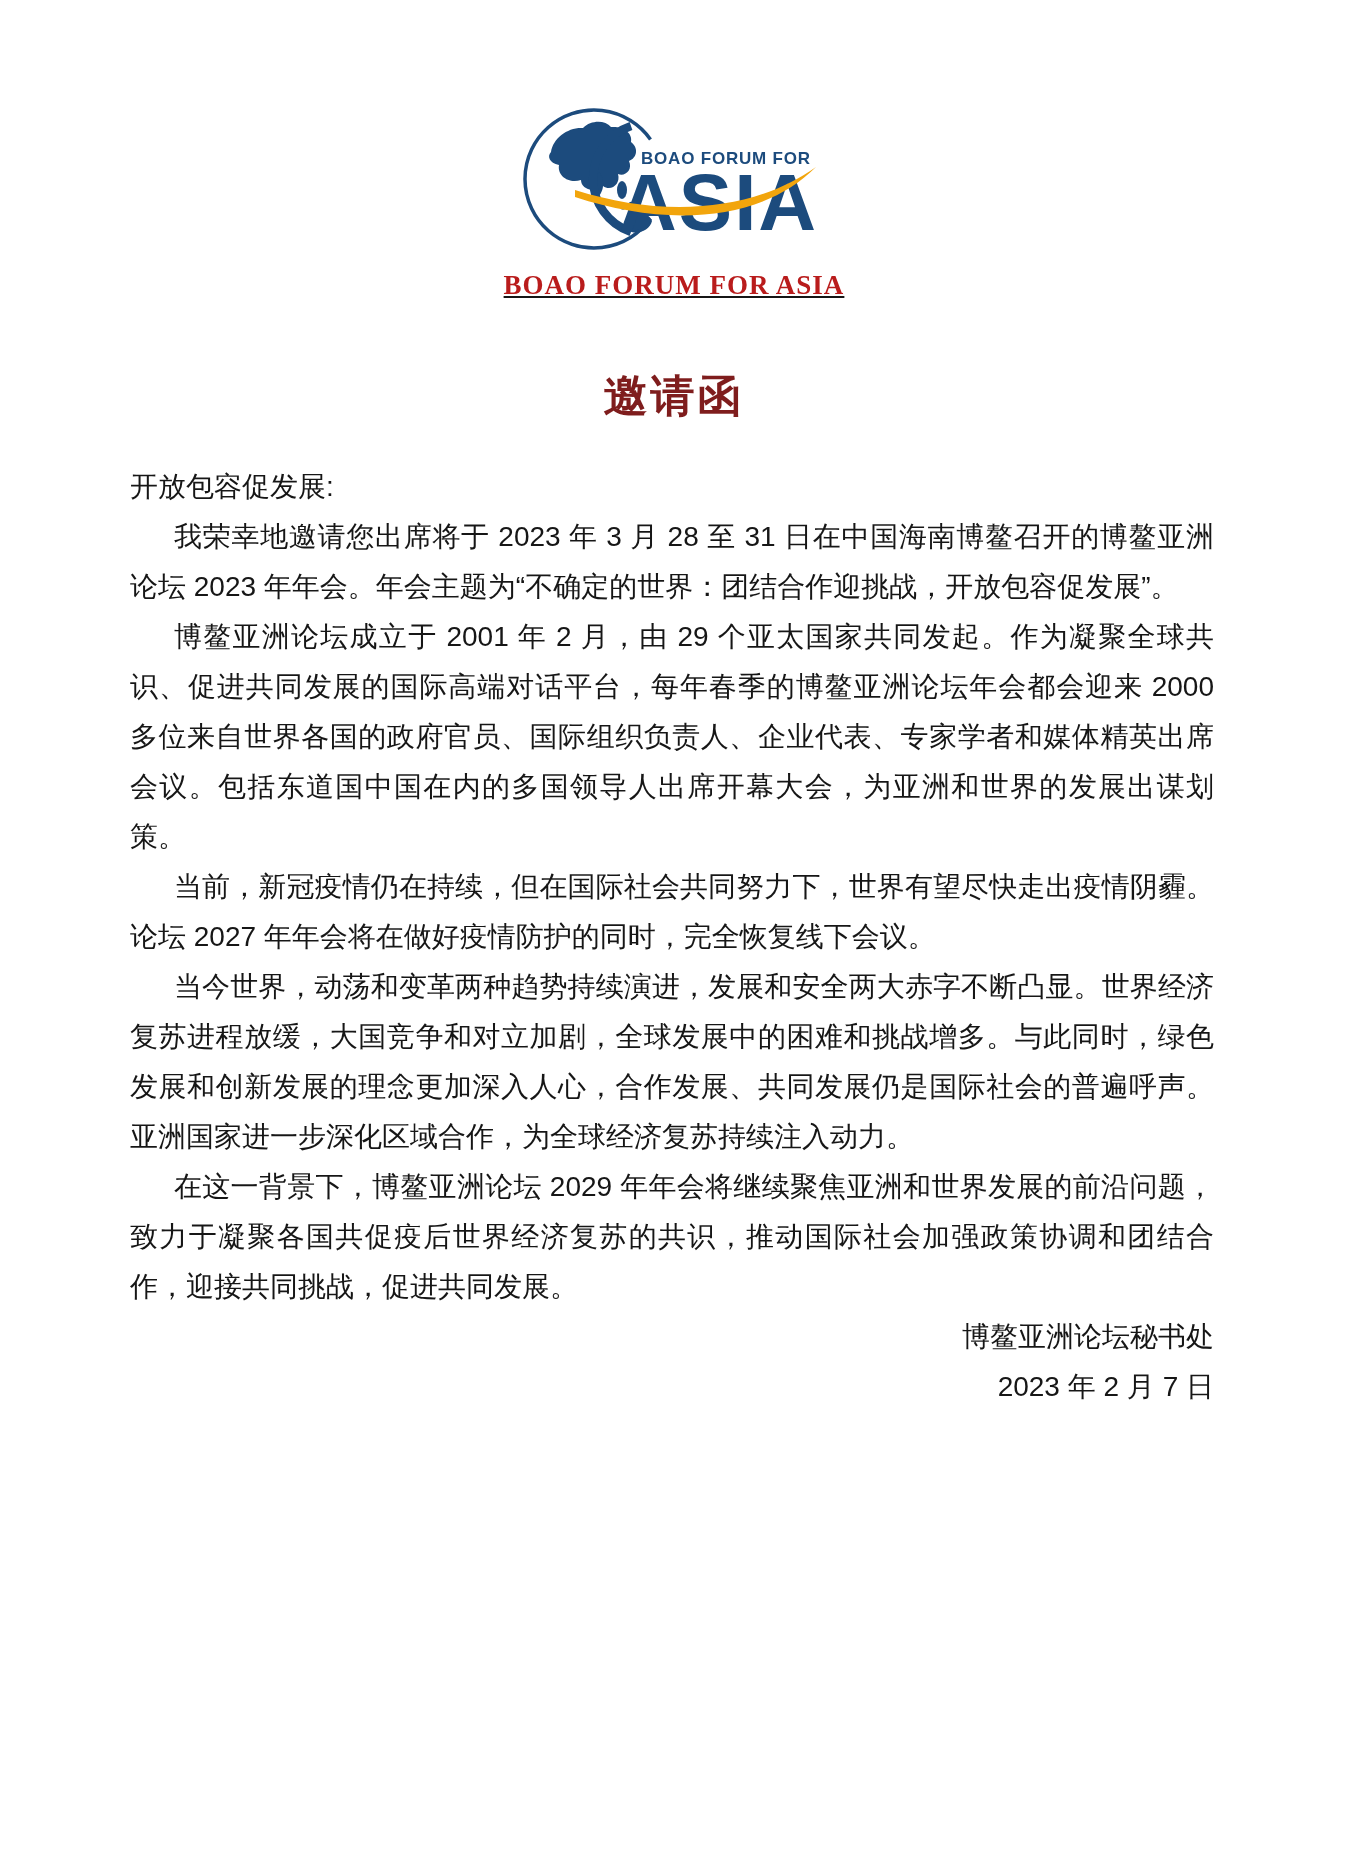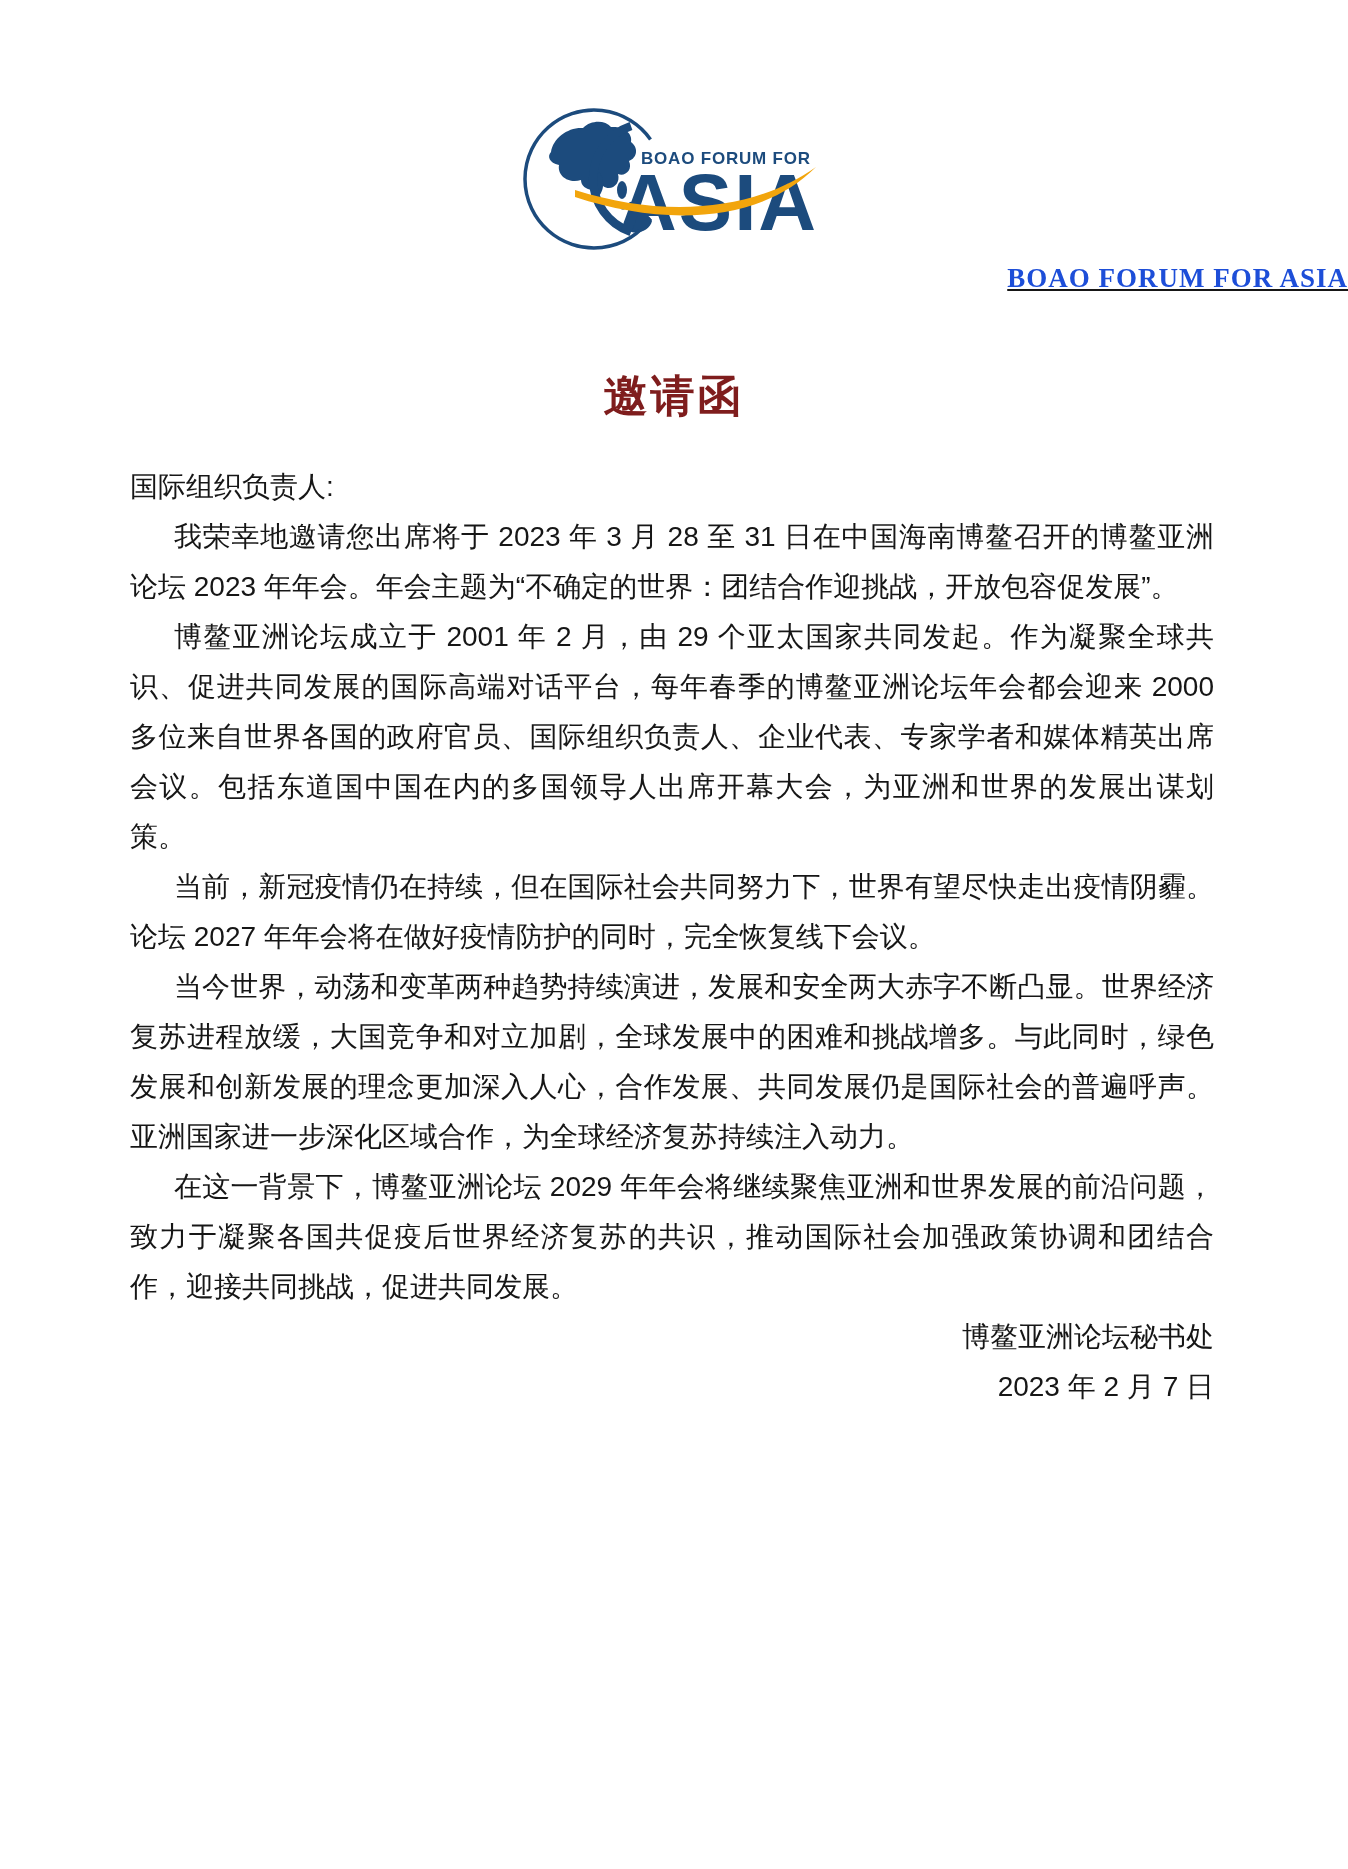--- a/index.html
+++ b/index.html
@@ -17,27 +17,26 @@
   .logo-mark{display:block;margin:0 auto;width:302px;height:158px;}
   .logo-small-text{
     font-family:"Liberation Sans","DejaVu Sans",sans-serif;
     font-size:17px;font-weight:bold;letter-spacing:0.8px;fill:#1c4b7d;
   }
   .logo-asia-text{
     font-family:"Liberation Sans","DejaVu Sans",sans-serif;
     font-size:80px;font-weight:bold;letter-spacing:2px;fill:#1c4b7d;
   }
   .wordmark{
-    margin-top:5px;
+    margin-top:12px;
     font-family:"Liberation Serif","DejaVu Serif",serif;
     font-weight:bold;
     font-size:27px;
     letter-spacing:1px;
-    color:#1d4ed8;
-    text-align:right;
+    color:#b91c1c;
   }
   
   .title{
     position:absolute;top:372px;left:0;width:100%;margin:0;
     text-align:center;
     font-size:44px;font-weight:bold;letter-spacing:3px;color:#7f1d1d;
     line-height:1.1;
   }
   
   .letter{
@@ -80,21 +79,21 @@
       <text class="logo-asia-text" x="96" y="130">ASIA</text>
 
       <path d="M52,90 C140,118 230,112 293,67 C236,124 140,126 52,97 Z" fill="#f2a50c"></path>
     </svg>
     <div class="wordmark">BOAO FORUM FOR ASIA</div>
   </div>
 
   <h1 class="title">邀请函</h1>
 
   <div class="letter">
-    <p class="greeting">国际组织负责人:</p>
+    <p class="greeting">开放包容促发展:</p>
     <p class="para">我荣幸地邀请您出席将于 2023 年 3 月 28 至 31 日在中国海南博鳌召开的博鳌亚洲论坛 2023 年年会。年会主题为“不确定的世界：团结合作迎挑战，开放包容促发展”。</p>
     <p class="para">博鳌亚洲论坛成立于 2001 年 2 月，由 29 个亚太国家共同发起。作为凝聚全球共识、促进共同发展的国际高端对话平台，每年春季的博鳌亚洲论坛年会都会迎来 2000 多位来自世界各国的政府官员、国际组织负责人、企业代表、专家学者和媒体精英出席会议。包括东道国中国在内的多国领导人出席开幕大会，为亚洲和世界的发展出谋划策。</p>
     <p class="para">当前，新冠疫情仍在持续，但在国际社会共同努力下，世界有望尽快走出疫情阴霾。论坛 2027 年年会将在做好疫情防护的同时，完全恢复线下会议。</p>
     <p class="para">当今世界，动荡和变革两种趋势持续演进，发展和安全两大赤字不断凸显。世界经济复苏进程放缓，大国竞争和对立加剧，全球发展中的困难和挑战增多。与此同时，绿色发展和创新发展的理念更加深入人心，合作发展、共同发展仍是国际社会的普遍呼声。亚洲国家进一步深化区域合作，为全球经济复苏持续注入动力。</p>
     <p class="para">在这一背景下，博鳌亚洲论坛 2029 年年会将继续聚焦亚洲和世界发展的前沿问题，致力于凝聚各国共促疫后世界经济复苏的共识，推动国际社会加强政策协调和团结合作，迎接共同挑战，促进共同发展。</p>
     <p class="signature">博鳌亚洲论坛秘书处</p>
     <p class="date">2023 年 2 月 7 日</p>
   </div>
 
 </div>

